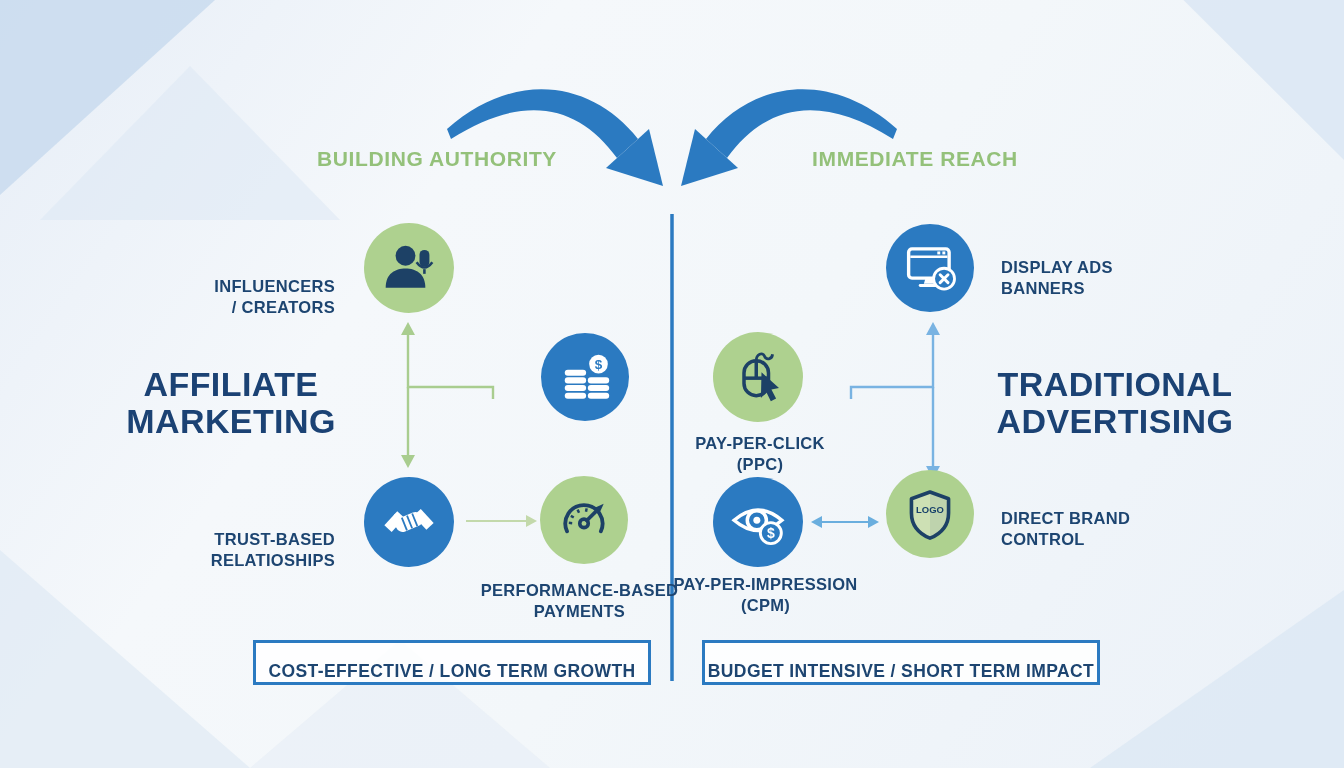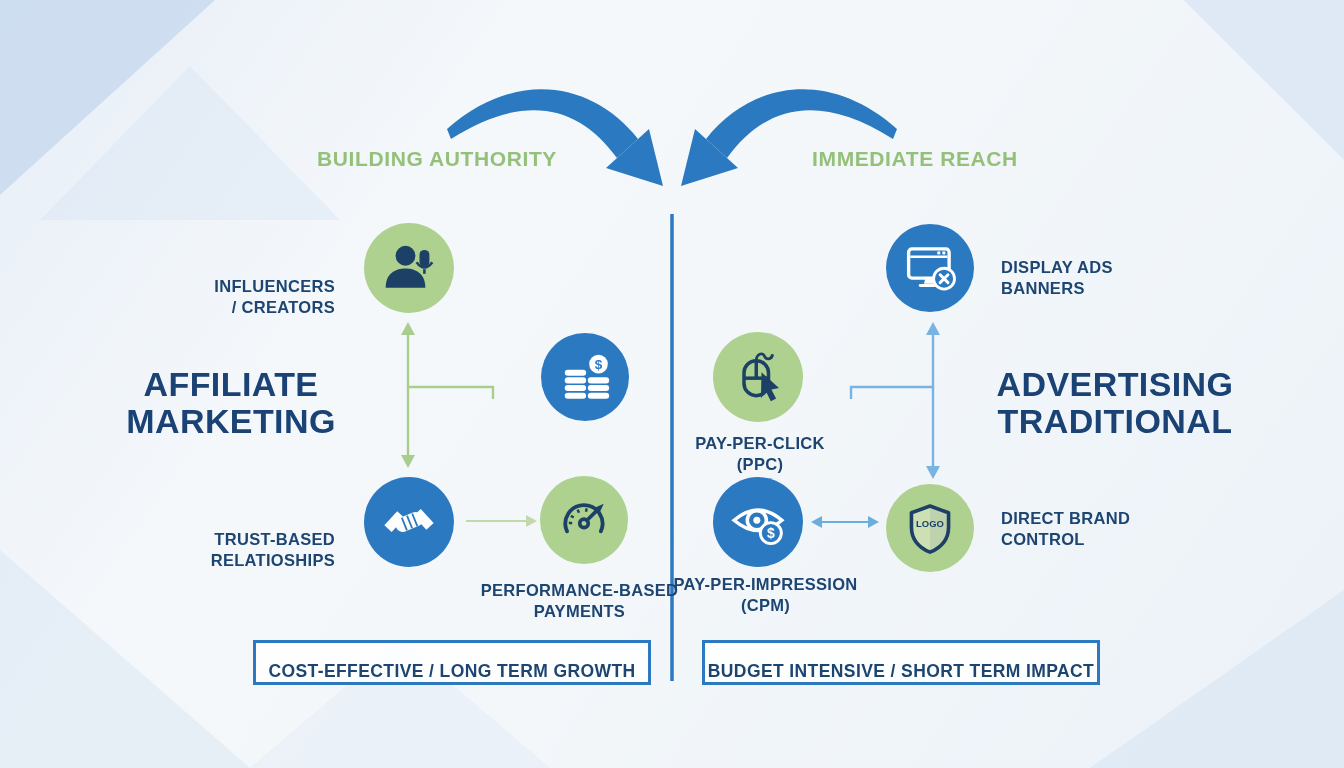--- a/index.html
+++ b/index.html
@@ -146,22 +146,22 @@
   <div class="lbl center" style="left:462px;top:580px;width:235px;">
     <span>PERFORMANCE-BASED</span>
     <span>PAYMENTS</span>
   </div>
 
   <div class="footer-box" style="left:253px;top:640px;width:392px;height:39px;">
     <span>COST-EFFECTIVE / LONG TERM GROWTH</span>
   </div>
 
   <div class="big-title" style="left:975px;top:366px;width:280px;">
+    <span>TRADITIONAL</span>
     <span>ADVERTISING</span>
-    <span>TRADITIONAL</span>
   </div>
 
   <div class="circle blue" style="left:886px;top:224px;width:88px;height:88px;">
     <svg width="54" height="54" viewBox="0 0 48 48">
       <rect x="5" y="7" width="36" height="26" rx="3" fill="none" stroke="#fff" stroke-width="3"></rect>
       <line x1="6.5" y1="14" x2="39.5" y2="14" stroke="#fff" stroke-width="2.4"></line>
       <rect x="30.5" y="9.3" width="2.6" height="2.6" fill="#fff"></rect>
       <rect x="35" y="9.3" width="2.6" height="2.6" fill="#fff"></rect>
       <path d="M20,33 h6 l1.5,5 h-9 Z" fill="#fff"></path>
       <rect x="14" y="38.2" width="18" height="2.6" rx="1.3" fill="#fff"></rect>
@@ -196,21 +196,21 @@
       <circle cx="23" cy="22.5" r="3" fill="#fff"></circle>
       <circle cx="35" cy="33.5" r="9" fill="#2b7ac1" stroke="#fff" stroke-width="2.5"></circle>
       <text x="35" y="37.8" font-size="12" font-weight="bold" fill="#fff" text-anchor="middle">$</text>
     </svg>
   </div>
   <div class="lbl center" style="left:648px;top:574px;width:235px;">
     <span>PAY-PER-IMPRESSION</span>
     <span>(CPM)</span>
   </div>
 
-  <div class="circle green" style="left:886px;top:484px;width:88px;height:88px;">
+  <div class="circle green" style="left:886px;top:470px;width:88px;height:88px;">
     <svg width="54" height="54" viewBox="0 0 48 48">
       <path d="M24,4.5 L40.5,10.5 L40.5,23 C40.5,34.5 33.5,41.5 24,45.5 C14.5,41.5 7.5,34.5 7.5,23 L7.5,10.5 Z" fill="#cde0b4" stroke="#1d4166" stroke-width="3.2" stroke-linejoin="round"></path>
       <path d="M24,4.5 L40.5,10.5 L40.5,23 C40.5,34.5 33.5,41.5 24,45.5 Z" fill="rgba(23,61,102,0.08)"></path>
       <text x="24" y="23.5" font-size="8.4" font-weight="bold" fill="#17406b" text-anchor="middle">LOGO</text>
     </svg>
   </div>
   <div class="lbl" style="left:1001px;top:508px;width:200px;">
     <span>DIRECT BRAND</span>
     <span>CONTROL</span>
   </div>

